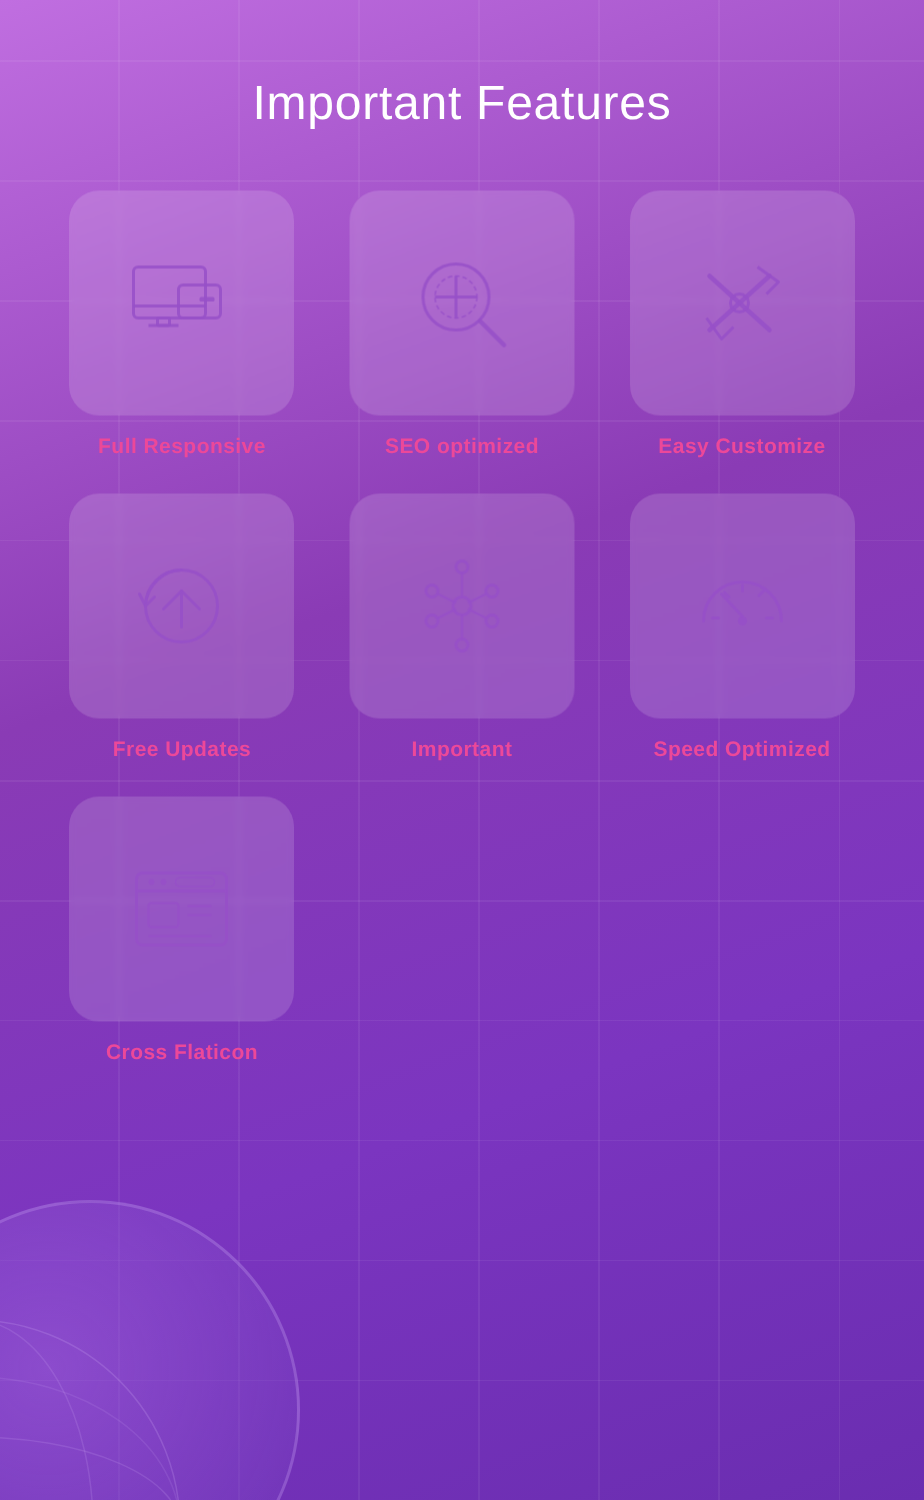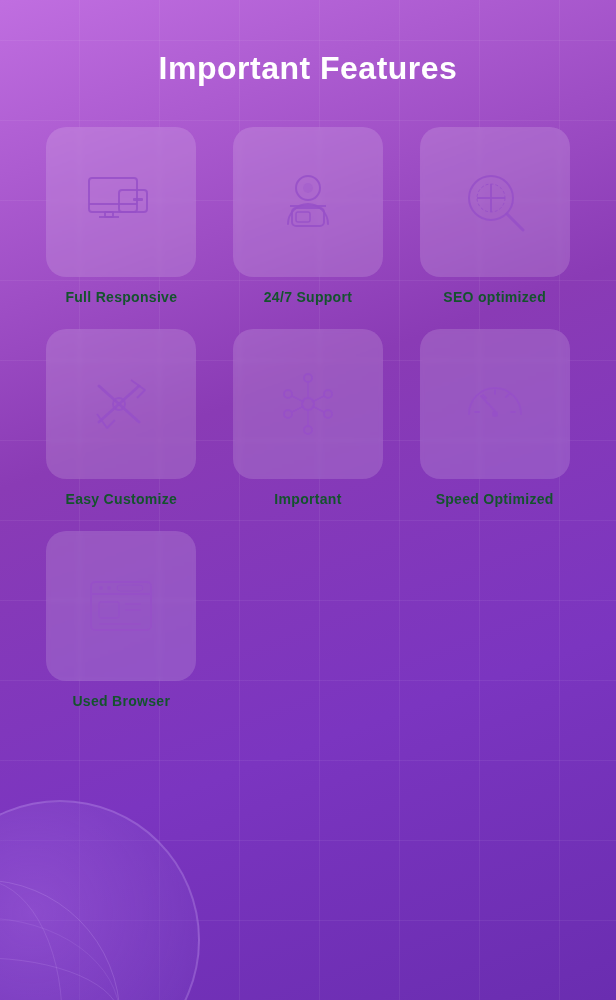--- a/index.html
+++ b/index.html
@@ -37,21 +37,21 @@
     .container {
       position: relative;
       z-index: 1;
       padding: 50px 40px 60px;
     }
 
     .page-title {
       text-align: center;
       color: #fff;
       font-size: 32px;
-      font-weight: 700;
+      font-weight: 400;
       margin-bottom: 40px;
       letter-spacing: 0.5px;
     }
 
     .grid {
       display: grid;
       grid-template-columns: repeat(3, 1fr);
       gap: 24px;
     }
 
@@ -72,21 +72,21 @@
       justify-content: center;
       backdrop-filter: blur(2px);
     }
 
     .icon-box svg {
       width: 80px;
       height: 80px;
     }
 
     .feature-label {
-      color: #14532d;
+      color: #ec4899;
       font-size: 14px;
       font-weight: 600;
       text-align: center;
       letter-spacing: 0.3px;
     }
 
     
     body::before {
       content: '';
       position: absolute;
@@ -124,53 +124,52 @@
         <rect x="24" y="50" width="8" height="5" rx="1" stroke="rgba(150,80,200,0.85)" stroke-width="2"></rect>
         <line x1="18" y1="55" x2="38" y2="55" stroke="rgba(150,80,200,0.85)" stroke-width="2"></line>
         <rect x="52" y="36" width="10" height="3" rx="1" fill="rgba(150,80,200,0.85)"></rect>
       </svg>
         </div>
         <span class="feature-label">Full Responsive</span>
       </div>
       <div class="feature-item">
         <div class="icon-box">
           <svg viewBox="0 0 80 80" fill="none" xmlns="http://www.w3.org/2000/svg">
-        <circle cx="40" cy="26" r="12" stroke="rgba(150,80,200,0.85)" stroke-width="2"></circle>
-        <path d="M20 62c0-11 8.95-20 20-20s20 8.95 20 20" stroke="rgba(150,80,200,0.85)" stroke-width="2" stroke-linecap="round"></path>
-        <rect x="24" y="46" width="32" height="18" rx="4" stroke="rgba(150,80,200,0.85)" stroke-width="2"></rect>
-        <circle cx="40" cy="26" r="5" fill="rgba(150,80,200,0.85)" opacity="0.3"></circle>
-        <rect x="28" y="50" width="14" height="10" rx="2" stroke="rgba(150,80,200,0.85)" stroke-width="1.5"></rect>
-        <line x1="22" y1="44" x2="58" y2="44" stroke="rgba(150,80,200,0.85)" stroke-width="2"></line>
-      </svg>
-        </div>
-        <span class="feature-label">24/7 Support</span>
-      </div>
-      <div class="feature-item">
-        <div class="icon-box">
-          <svg viewBox="0 0 80 80" fill="none" xmlns="http://www.w3.org/2000/svg">
         <circle cx="36" cy="36" r="22" stroke="rgba(150,80,200,0.85)" stroke-width="2"></circle>
         <line x1="52" y1="52" x2="68" y2="68" stroke="rgba(150,80,200,0.85)" stroke-width="3" stroke-linecap="round"></line>
         <circle cx="36" cy="36" r="14" stroke="rgba(150,80,200,0.85)" stroke-width="1" stroke-dasharray="3 2"></circle>
         <line x1="22" y1="36" x2="50" y2="36" stroke="rgba(150,80,200,0.85)" stroke-width="2"></line>
         <line x1="36" y1="22" x2="36" y2="50" stroke="rgba(150,80,200,0.85)" stroke-width="2"></line>
       </svg>
         </div>
         <span class="feature-label">SEO optimized</span>
       </div>
       <div class="feature-item">
         <div class="icon-box">
           <svg viewBox="0 0 80 80" fill="none" xmlns="http://www.w3.org/2000/svg">
         <line x1="18" y1="22" x2="58" y2="58" stroke="rgba(150,80,200,0.85)" stroke-width="3" stroke-linecap="round"></line>
         <line x1="58" y1="22" x2="18" y2="58" stroke="rgba(150,80,200,0.85)" stroke-width="3" stroke-linecap="round"></line>
         <circle cx="38" cy="40" r="6" stroke="rgba(150,80,200,0.85)" stroke-width="2"></circle>
         <path d="M50 16 L64 26 L56 34" stroke="rgba(150,80,200,0.85)" stroke-width="2" fill="none" stroke-linejoin="round"></path>
         <path d="M16 50 L26 64 L34 56" stroke="rgba(150,80,200,0.85)" stroke-width="2" fill="none" stroke-linejoin="round"></path>
       </svg>
         </div>
         <span class="feature-label">Easy Customize</span>
+      </div>
+      <div class="feature-item">
+        <div class="icon-box">
+          <svg viewBox="0 0 80 80" fill="none" xmlns="http://www.w3.org/2000/svg">
+        <circle cx="40" cy="40" r="24" stroke="rgba(150,80,200,0.85)" stroke-width="2"></circle>
+        <path d="M40 16 C28 16 18 26 16 38" stroke="rgba(150,80,200,0.85)" stroke-width="2" stroke-linecap="round"></path>
+        <polyline points="12,32 16,40 22,34" stroke="rgba(150,80,200,0.85)" stroke-width="2" stroke-linecap="round" stroke-linejoin="round"></polyline>
+        <polyline points="28,42 40,30 52,42" stroke="rgba(150,80,200,0.85)" stroke-width="2" stroke-linecap="round" stroke-linejoin="round"></polyline>
+        <line x1="40" y1="30" x2="40" y2="54" stroke="rgba(150,80,200,0.85)" stroke-width="2" stroke-linecap="round"></line>
+      </svg>
+        </div>
+        <span class="feature-label">Free Updates</span>
       </div>
       <div class="feature-item">
         <div class="icon-box">
           <svg viewBox="0 0 80 80" fill="none" xmlns="http://www.w3.org/2000/svg">
         <circle cx="40" cy="40" r="6" fill="none" stroke="rgba(150,80,200,0.85)" stroke-width="2"></circle>
         <circle cx="20" cy="30" r="4" fill="none" stroke="rgba(150,80,200,0.85)" stroke-width="2"></circle>
         <circle cx="60" cy="30" r="4" fill="none" stroke="rgba(150,80,200,0.85)" stroke-width="2"></circle>
         <circle cx="20" cy="50" r="4" fill="none" stroke="rgba(150,80,200,0.85)" stroke-width="2"></circle>
         <circle cx="60" cy="50" r="4" fill="none" stroke="rgba(150,80,200,0.85)" stroke-width="2"></circle>
         <line x1="24" y1="32" x2="36" y2="38" stroke="rgba(150,80,200,0.85)" stroke-width="1.5"></line>
@@ -207,16 +206,16 @@
         <line x1="10" y1="28" x2="70" y2="28" stroke="rgba(150,80,200,0.85)" stroke-width="2"></line>
         <circle cx="20" cy="22" r="2" fill="rgba(150,80,200,0.85)"></circle>
         <circle cx="28" cy="22" r="2" fill="rgba(150,80,200,0.85)"></circle>
         <rect x="36" y="19" width="26" height="6" rx="3" stroke="rgba(150,80,200,0.85)" stroke-width="1"></rect>
         <rect x="18" y="36" width="20" height="16" rx="2" stroke="rgba(150,80,200,0.85)" stroke-width="1.5"></rect>
         <line x1="44" y1="38" x2="60" y2="38" stroke="rgba(150,80,200,0.85)" stroke-width="1.5"></line>
         <line x1="44" y1="44" x2="60" y2="44" stroke="rgba(150,80,200,0.85)" stroke-width="1.5"></line>
         <line x1="18" y1="58" x2="60" y2="58" stroke="rgba(150,80,200,0.85)" stroke-width="1.5"></line>
       </svg>
         </div>
-        <span class="feature-label">Used Browser</span>
+        <span class="feature-label">Cross Flaticon</span>
       </div>
     </div>
 </div>
 
 </body></html>

